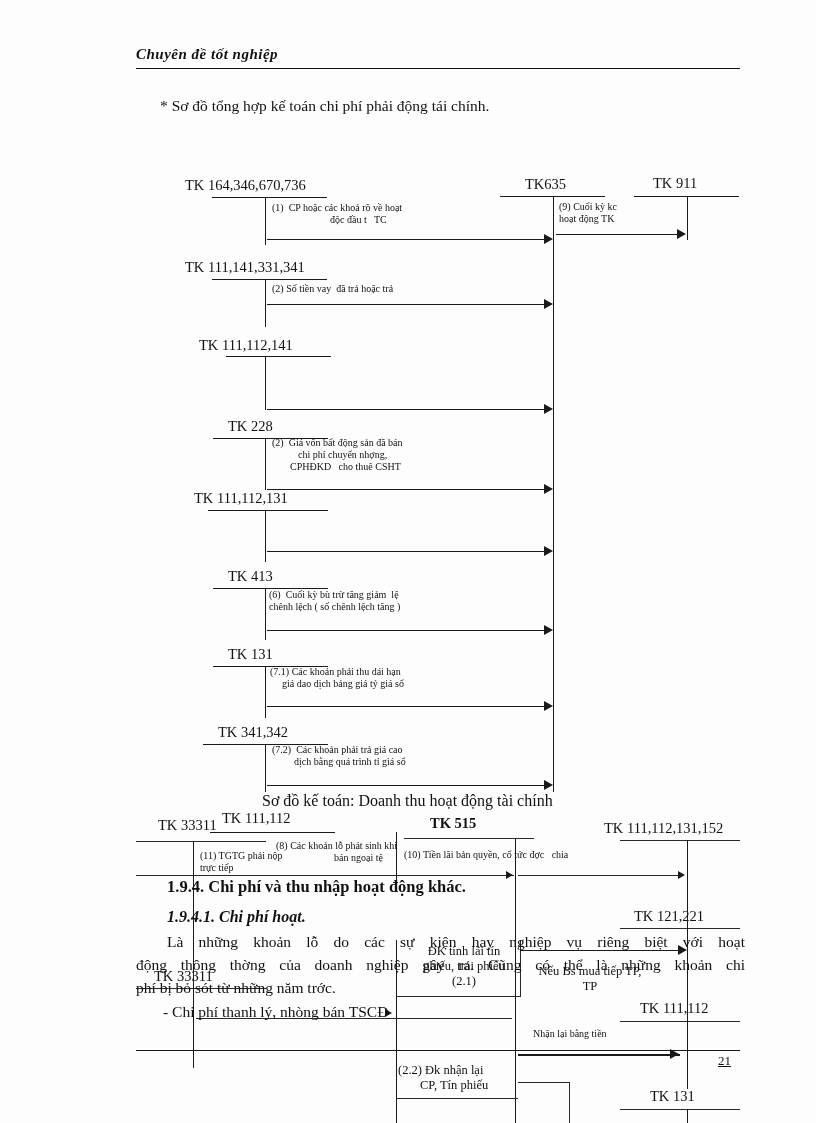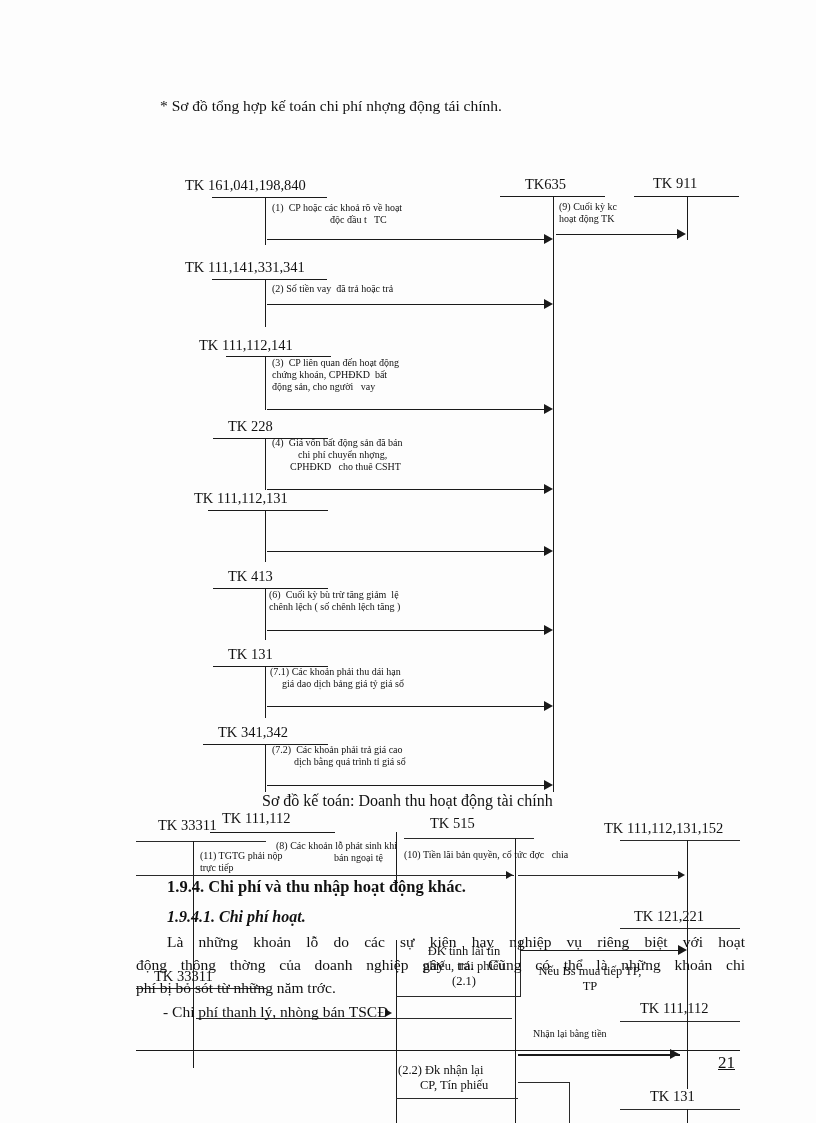--- a/index.html
+++ b/index.html
@@ -94,73 +94,76 @@
   }
 
   .caption {
     position: absolute;
     font-size: 16px;
     color: #111;
     white-space: nowrap;
   }
   .pagenum {
     position: absolute;
-    font-size: 17px;
+    font-size: 13px;
     color: #111;
     text-decoration: underline;
   }
 </style>
 </head>
 <body>
 
 <div id="page">
 
-
-  <div class="prose" style="left:160px; top:97px;">* Sơ đồ tổng hợp kế toán chi phí nhợng động tái chính.</div>
+  <div id="doc-header">
+    <div class="h-title">Chuyên đề tốt nghiệp</div>
+    <div class="h-rule"></div>
+  </div>
+
+  <div class="prose" style="left:160px; top:97px;">* Sơ đồ tổng hợp kế toán chi phí phải động tái chính.</div>
 
   <div class="abs" style="left:0; top:0; width:816px; height:800px;">
 
     <div class="acct-label" style="left:525px; top:176px;">TK635</div>
     <div class="acct-rule" style="left:500px; top:196px; width:105px;"></div>
 
     <div class="acct-label" style="left:653px; top:175px;">TK 911</div>
     <div class="acct-rule" style="left:634px; top:196px; width:105px;"></div>
 
     <div class="vline" style="left:553px; top:196px; height:596px;"></div>
     <div class="vline" style="left:687px; top:196px; height:44px;"></div>
 
     <div class="flow-label" style="left:559px; top:201px;"><span>(9) Cuối kỳ kc</span><br><span>hoạt động TK</span></div>
     <div class="hline" style="left:556px; top:234px; width:122px;"></div>
     <div class="arrowhead" style="left:677px; top:229px;"></div>
 
-    <div class="acct-label" style="left:185px; top:177px;">TK 161,041,198,840</div>
+    <div class="acct-label" style="left:185px; top:177px;">TK 164,346,670,736</div>
     <div class="acct-rule" style="left:212px; top:197px; width:115px;"></div>
     <div class="vline" style="left:265px; top:197px; height:48px;"></div>
     <div class="flow-label" style="left:272px; top:202px;"><span>(1)  CP hoặc các khoả rõ về hoạt</span><br><span style="padding-left:58px;">độc đầu t   TC</span></div>
     <div class="hline" style="left:267px; top:239px; width:278px;"></div>
     <div class="arrowhead" style="left:544px; top:234px;"></div>
 
     <div class="acct-label" style="left:185px; top:259px;">TK 111,141,331,341</div>
     <div class="acct-rule" style="left:212px; top:279px; width:115px;"></div>
     <div class="vline" style="left:265px; top:279px; height:48px;"></div>
     <div class="flow-label" style="left:272px; top:283px;">(2) Số tiền vay  đã trả hoặc trả</div>
     <div class="hline" style="left:267px; top:304px; width:278px;"></div>
     <div class="arrowhead" style="left:544px; top:299px;"></div>
 
     <div class="acct-label" style="left:199px; top:337px;">TK 111,112,141</div>
     <div class="acct-rule" style="left:226px; top:356px; width:105px;"></div>
     <div class="vline" style="left:265px; top:356px; height:54px;"></div>
-    <div class="flow-label" style="left:272px; top:357px;"><span>(3)  CP liên quan đến hoạt động</span><br><span>chứng khoán, CPHĐKD  bất</span><br><span>động sản, cho người   vay</span></div>
     <div class="hline" style="left:267px; top:409px; width:278px;"></div>
     <div class="arrowhead" style="left:544px; top:404px;"></div>
 
     <div class="acct-label" style="left:228px; top:418px;">TK 228</div>
     <div class="acct-rule" style="left:213px; top:438px; width:115px;"></div>
     <div class="vline" style="left:265px; top:438px; height:52px;"></div>
-    <div class="flow-label" style="left:272px; top:437px;"><span>(4)  Giá vốn bất động sản đã bán</span><br><span style="padding-left:26px;">chi phí chuyển nhợng,</span><br><span style="padding-left:18px;">CPHĐKD   cho thuê CSHT</span></div>
+    <div class="flow-label" style="left:272px; top:437px;"><span>(2)  Giá vốn bất động sản đã bán</span><br><span style="padding-left:26px;">chi phí chuyển nhợng,</span><br><span style="padding-left:18px;">CPHĐKD   cho thuê CSHT</span></div>
     <div class="hline" style="left:267px; top:489px; width:278px;"></div>
     <div class="arrowhead" style="left:544px; top:484px;"></div>
 
     <div class="acct-label" style="left:194px; top:490px;">TK 111,112,131</div>
     <div class="acct-rule" style="left:208px; top:510px; width:120px;"></div>
     <div class="vline" style="left:265px; top:510px; height:52px;"></div>
     <div class="hline" style="left:267px; top:551px; width:278px;"></div>
     <div class="arrowhead" style="left:544px; top:546px;"></div>
 
     <div class="acct-label" style="left:228px; top:568px;">TK 413</div>
@@ -188,21 +191,21 @@
   <div class="caption" style="left:262px; top:792px;">Sơ đồ kế toán: Doanh thu hoạt động tài chính</div>
 
   <div class="abs" style="left:0; top:0; width:816px; height:1123px;">
 
     <div class="acct-label" style="left:158px; top:817px;">TK 33311</div>
     <div class="hline-thin" style="left:136px; top:841px; width:130px;"></div>
 
     <div class="acct-label" style="left:222px; top:810px;">TK 111,112</div>
     <div class="acct-rule" style="left:210px; top:832px; width:125px;"></div>
 
-    <div class="acct-label" style="left:430px; top:815px;">TK 515</div>
+    <div class="acct-label" style="left:430px; top:815px;font-weight:bold;">TK 515</div>
     <div class="hline-thin" style="left:404px; top:838px; width:130px;"></div>
 
     <div class="acct-label" style="left:604px; top:820px;">TK 111,112,131,152</div>
     <div class="hline-thin" style="left:620px; top:840px; width:120px;"></div>
 
     <div class="acct-label" style="left:634px; top:908px;">TK 121,221</div>
     <div class="hline-thin" style="left:620px; top:928px; width:120px;"></div>
 
     <div class="acct-label" style="left:154px; top:968px;">TK 33311</div>
     <div class="hline-thin" style="left:136px; top:988px; width:130px;"></div>

